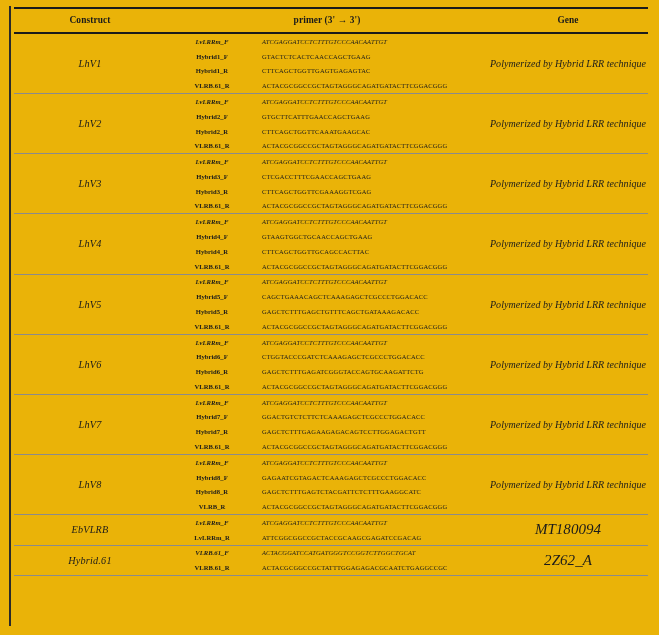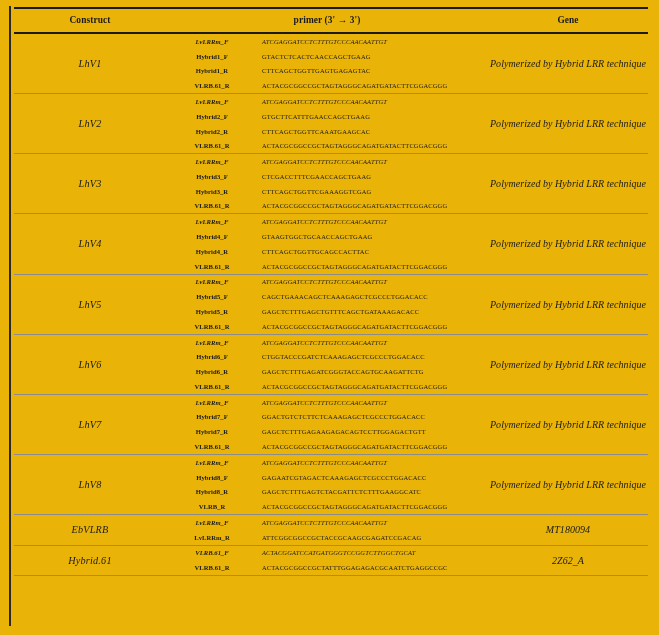--- a/index.html
+++ b/index.html
@@ -70,21 +70,21 @@
     text-align: center;
     font-size: 10.2px;
     letter-spacing: 0.2px;
   }
   td.gene {
     text-align: center;
     font-size: 10px;
     letter-spacing: 0.05px;
   }
   td.gene.accession {
-    font-size: 10px;
+    font-size: 15px;
   }
   td.pname {
     text-align: center;
     font-size: 6.6px;
     font-weight: bold;
     padding: 3.9px 1px;
     white-space: nowrap;
     letter-spacing: 0.05px;
   }
   td.seq {

